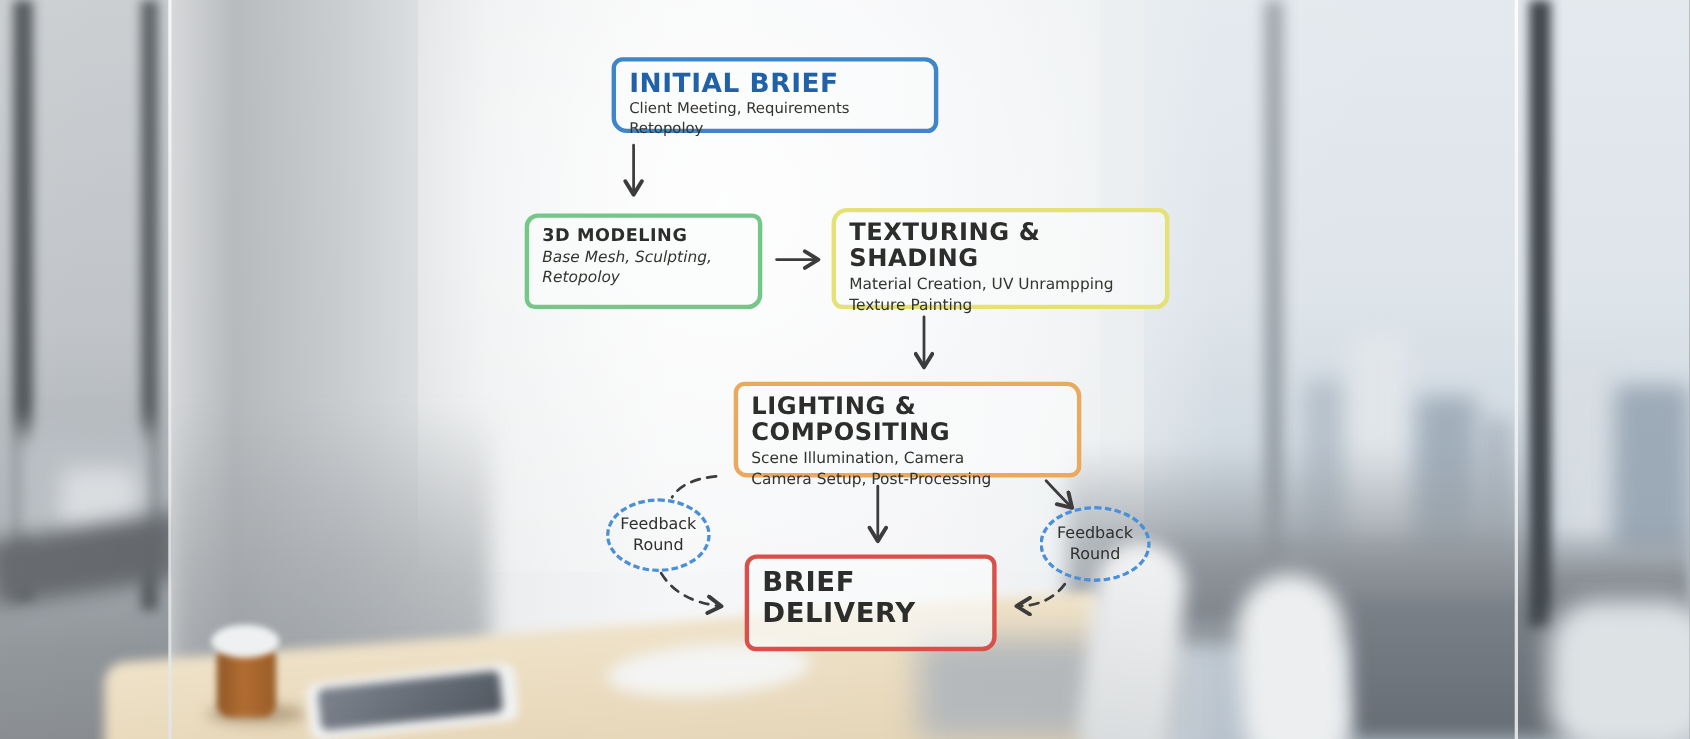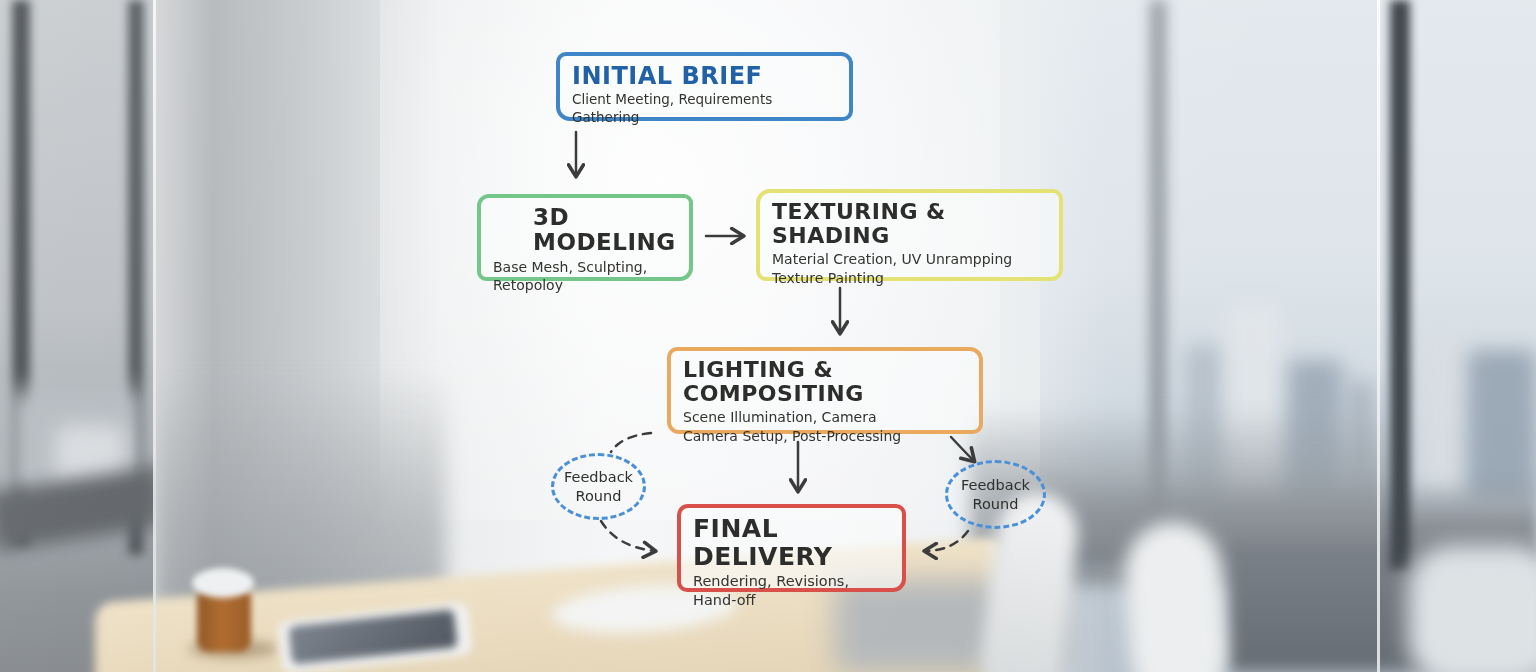--- a/index.html
+++ b/index.html
@@ -62,22 +62,22 @@
 
   
   .arrows{left:0;top:0;width:1536px;height:672px;pointer-events:none;}
   .node{background:rgba(250,251,251,.62);border:4px solid #999;padding:7px 12px 6px 12px;}
   .node-title{position:static;display:block;font-weight:bold;color:#2d2d2b;letter-spacing:.5px;line-height:1.1;}
   .node-subtitle{position:static;display:block;white-space:pre-line;color:#33332f;line-height:1.32;margin-top:2px;}
   .n-brief{left:556px;top:52px;width:297px;height:69px;border-radius:10px 12px 10px 14px;}
   .n-brief .node-title{font-size:24px;}
   .n-brief .node-subtitle{font-size:13.5px;}
   .n-model{left:477px;top:194px;width:216px;height:87px;border-radius:12px 9px 13px 9px;}
-  .n-model .node-title{font-size:23px;margin-left:40px;}
-  .n-model .node-subtitle{font-size:14px;}
+  .n-model .node-title{font-size:16px;}
+  .n-model .node-subtitle{font-size:14px;font-style:italic;}
   .n-texture{left:756px;top:189px;width:307px;height:92px;border-radius:14px 10px 12px 10px;}
   .n-texture .node-title{font-size:22px;}
   .n-texture .node-subtitle{font-size:14px;}
   .n-light{left:667px;top:347px;width:316px;height:87px;border-radius:10px 13px 10px 12px;}
   .n-light .node-title{font-size:22px;}
   .n-light .node-subtitle{font-size:14px;}
   .n-final{left:677px;top:504px;width:229px;height:88px;border-radius:11px 10px 13px 10px;}
   .n-final .node-title{font-size:25px;}
   .n-final .node-subtitle{font-size:14.5px;}
   .ellipse{border:3px dashed #4a90d8;border-radius:50%;display:flex;align-items:center;justify-content:center;text-align:center;background:rgba(255,255,255,.08);}
@@ -139,21 +139,21 @@
       <path d="M798,442 L798,491" marker-end="url(#ah)"></path>
       <path d="M951,437 Q965,452 974,461" marker-end="url(#ah)"></path>
       <path d="M651,433 Q621,436 611,452" stroke-dasharray="8 7"></path>
       <path d="M601,521 Q617,547 655,551" stroke-dasharray="8 7" marker-end="url(#ah)"></path>
       <path d="M968,531 Q953,551 925,551" stroke-dasharray="8 7" marker-end="url(#ah)"></path>
     </g>
   </svg>
 
   <div class="node n-brief" style="border-color: rgb(62, 134, 200);">
     <span class="node-title" style="color: rgb(33, 97, 168);">INITIAL BRIEF</span>
-    <span class="node-subtitle">Client Meeting, Requirements Gathering</span>
+    <span class="node-subtitle">Client Meeting, Requirements Retopoloy</span>
   </div>
 
   <div class="node n-model" style="border-color: rgb(116, 198, 137);">
     <span class="node-title" style="color: rgb(45, 45, 43);">3D MODELING</span>
     <span class="node-subtitle">Base Mesh, Sculpting,
 Retopoloy</span>
   </div>
 
   <div class="node n-light" style="border-color: rgb(233, 169, 95);">
     <span class="node-title" style="color: rgb(45, 45, 43);">LIGHTING &amp; COMPOSITING</span>
@@ -161,23 +161,21 @@
 Camera Setup, Post-Processing</span>
   </div>
 
   <div class="node n-texture" style="border-color: rgb(228, 226, 117);">
     <span class="node-title" style="color: rgb(45, 45, 43);">TEXTURING &amp; SHADING</span>
     <span class="node-subtitle">Material Creation, UV Unrampping
 Texture Painting</span>
   </div>
 
   <div class="node n-final" style="border-color: rgb(217, 80, 74);">
-    <span class="node-title" style="color: rgb(45, 45, 43);">FINAL DELIVERY</span>
-    <span class="node-subtitle">Rendering, Revisions,
-Hand-off</span>
+    <span class="node-title" style="color: rgb(45, 45, 43);">BRIEF DELIVERY</span>
   </div>
 
   <div class="ellipse e-left" style="border-color: rgb(74, 144, 216);">
     <span class="ellipse-label">Feedback
 Round</span>
   </div>
 
   <div class="ellipse e-right" style="border-color: rgb(74, 144, 216);">
     <span class="ellipse-label">Feedback
 Round</span>

